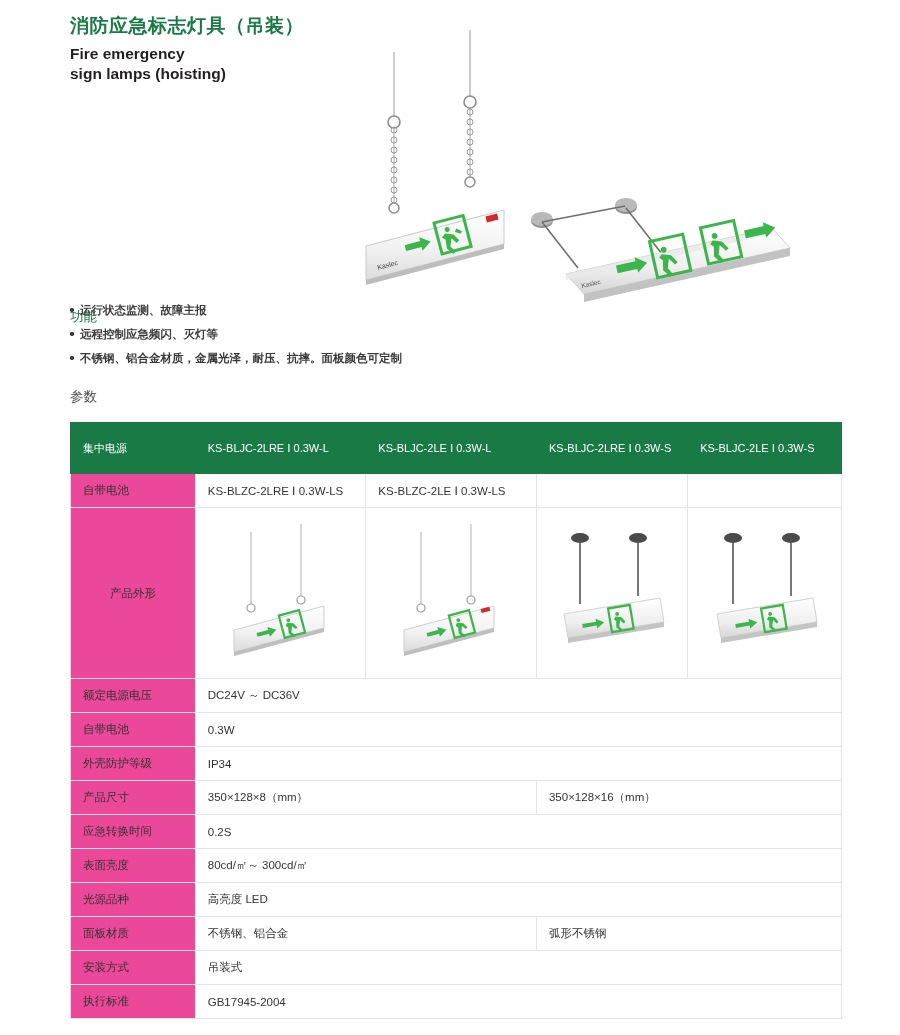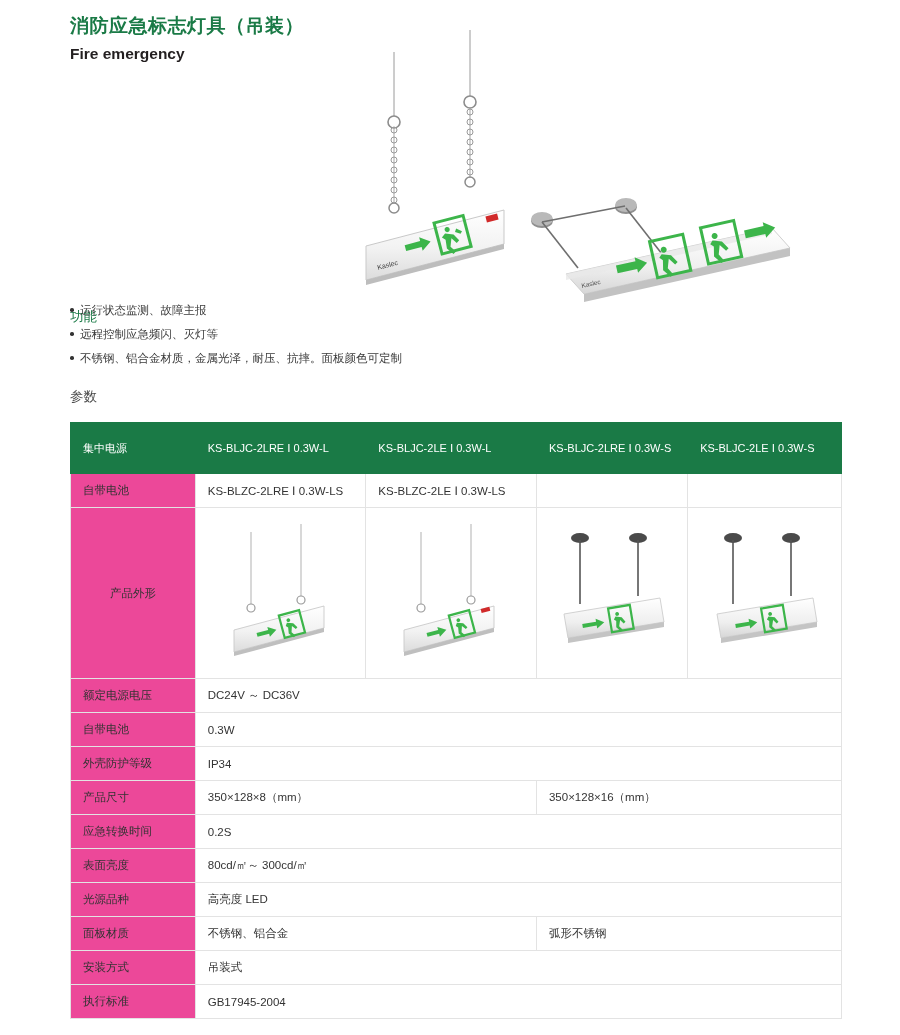--- a/index.html
+++ b/index.html
@@ -60,20 +60,21 @@
     font-weight: normal;
   }
   #fn-heading { top: 268px; margin-top: 40px; }
   #param-heading { top: 388px; color: #4b4b4b; }
 
   .fn-list {
     position: absolute;
     left: 70px;
     top: 298px;
     width: 520px;
+    font-weight: bold;
   }
   .fn-item {
     font-size: 11.5px;
     color: #3a3a3a;
     line-height: 2.1;
     padding-left: 10px;
     position: relative;
   }
   .fn-item::before {
     content: "";
@@ -135,20 +136,21 @@
 </style>
 </head>
 <body>
 
 <div class="page">
 
   <div class="title-block">
     <div class="title-cn">消防应急标志灯具（吊装）</div>
     <div class="title-en">
       <div>Fire emergency</div>
+      <div>sign lamps (hoisting)</div>
     </div>
   </div>
 
   <div class="hero">
     <svg width="560" height="280" viewBox="0 0 560 280">
       <defs>
         <linearGradient id="panelGrad" x1="0" y1="0" x2="0" y2="1">
           <stop offset="0%" stop-color="#ffffff"></stop>
           <stop offset="55%" stop-color="#f2f2f2"></stop>
           <stop offset="100%" stop-color="#dcdcdc"></stop>

